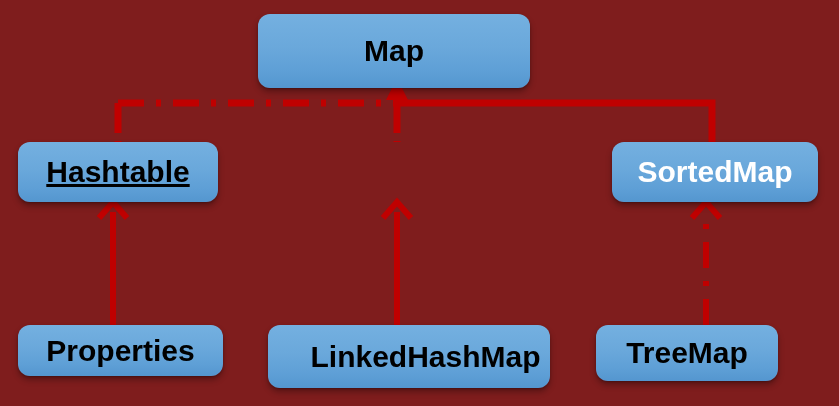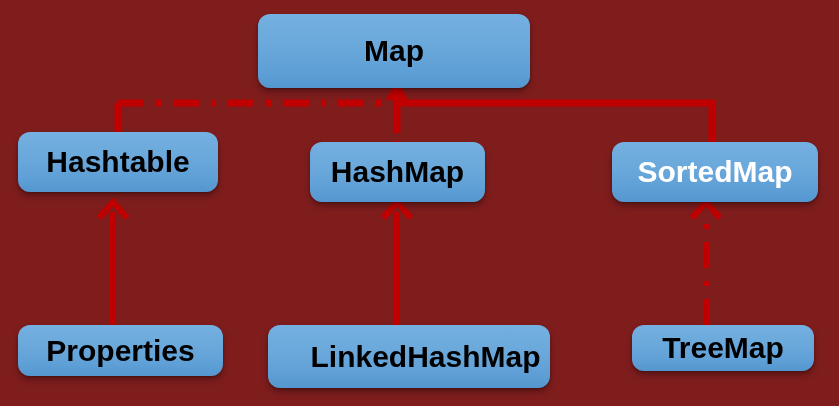--- a/index.html
+++ b/index.html
@@ -83,37 +83,34 @@
     <g>
       <path d="M 706 325 L 706 212" stroke="#c00000" stroke-width="6" fill="none" stroke-dasharray="26 13 5 13" stroke-linecap="butt"></path>
       <path d="M 692 218 L 706 202 L 720 218" stroke="#c00000" stroke-width="6" fill="none" stroke-linecap="butt" stroke-linejoin="miter"></path>
     </g>
   </svg>
 
   <div class="node" style="left:258px;top:14px;width:272px;height:74px;">
     <span class="node-label">Map</span>
   </div>
 
-  <div class="node" style="left:18px;top:132px;width:200px;height:60px;">
+  <div class="node" style="left:18px;top:142px;width:200px;height:60px;text-decoration:underline;">
     <span class="node-label">Hashtable</span>
   </div>
 
-  <div class="node" style="left:310px;top:142px;width:175px;height:60px;">
-    <span class="node-label">HashMap</span>
-  </div>
 
   <div class="node" style="left:612px;top:142px;width:206px;height:60px;">
     <span class="node-label light">SortedMap</span>
   </div>
 
   <div class="node" style="left:18px;top:325px;width:205px;height:51px;">
     <span class="node-label">Properties</span>
   </div>
 
   <div class="node" style="left:268px;top:325px;width:282px;height:63px;padding-left:33px;">
     <span class="node-label">LinkedHashMap</span>
   </div>
 
-  <div class="node" style="left:632px;top:325px;width:182px;height:46px;">
+  <div class="node" style="left:596px;top:325px;width:182px;height:56px;">
     <span class="node-label">TreeMap</span>
   </div>
 
 </div>
 
 </body></html>

